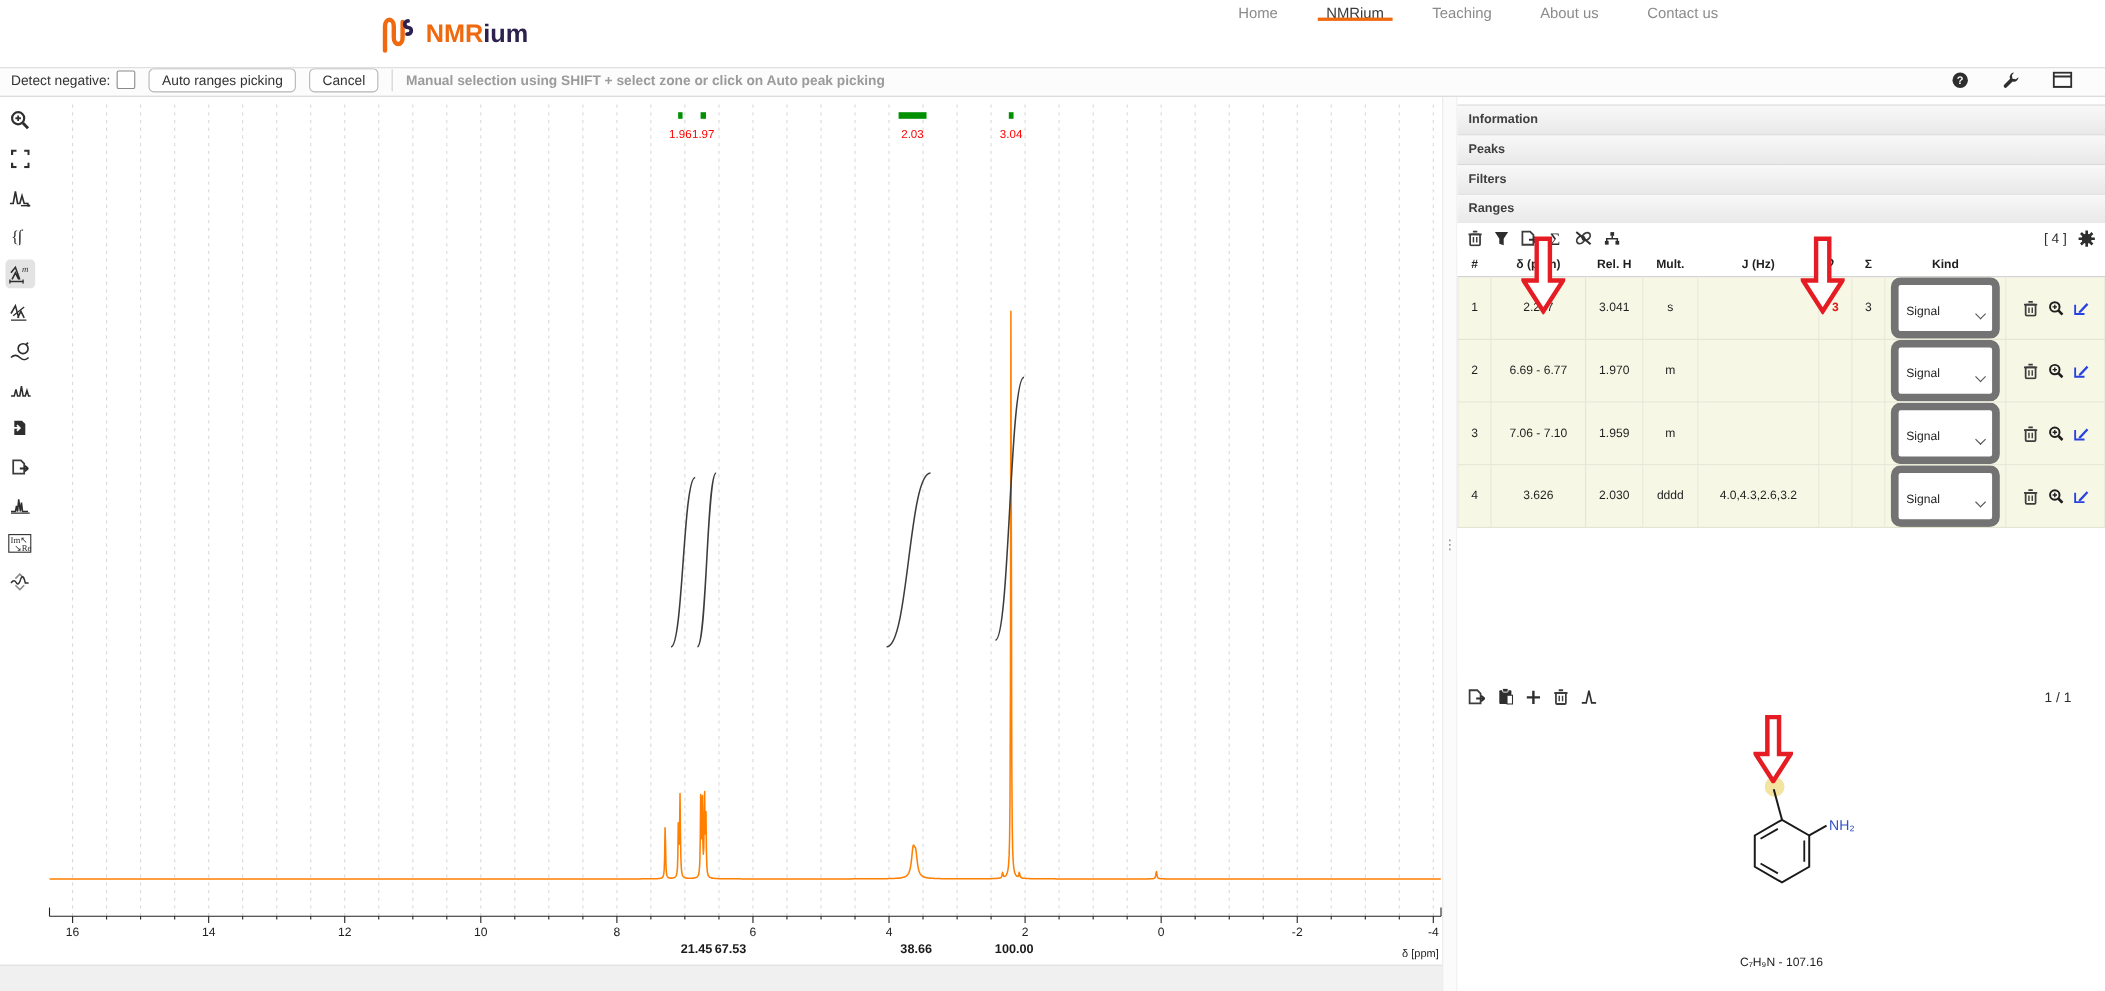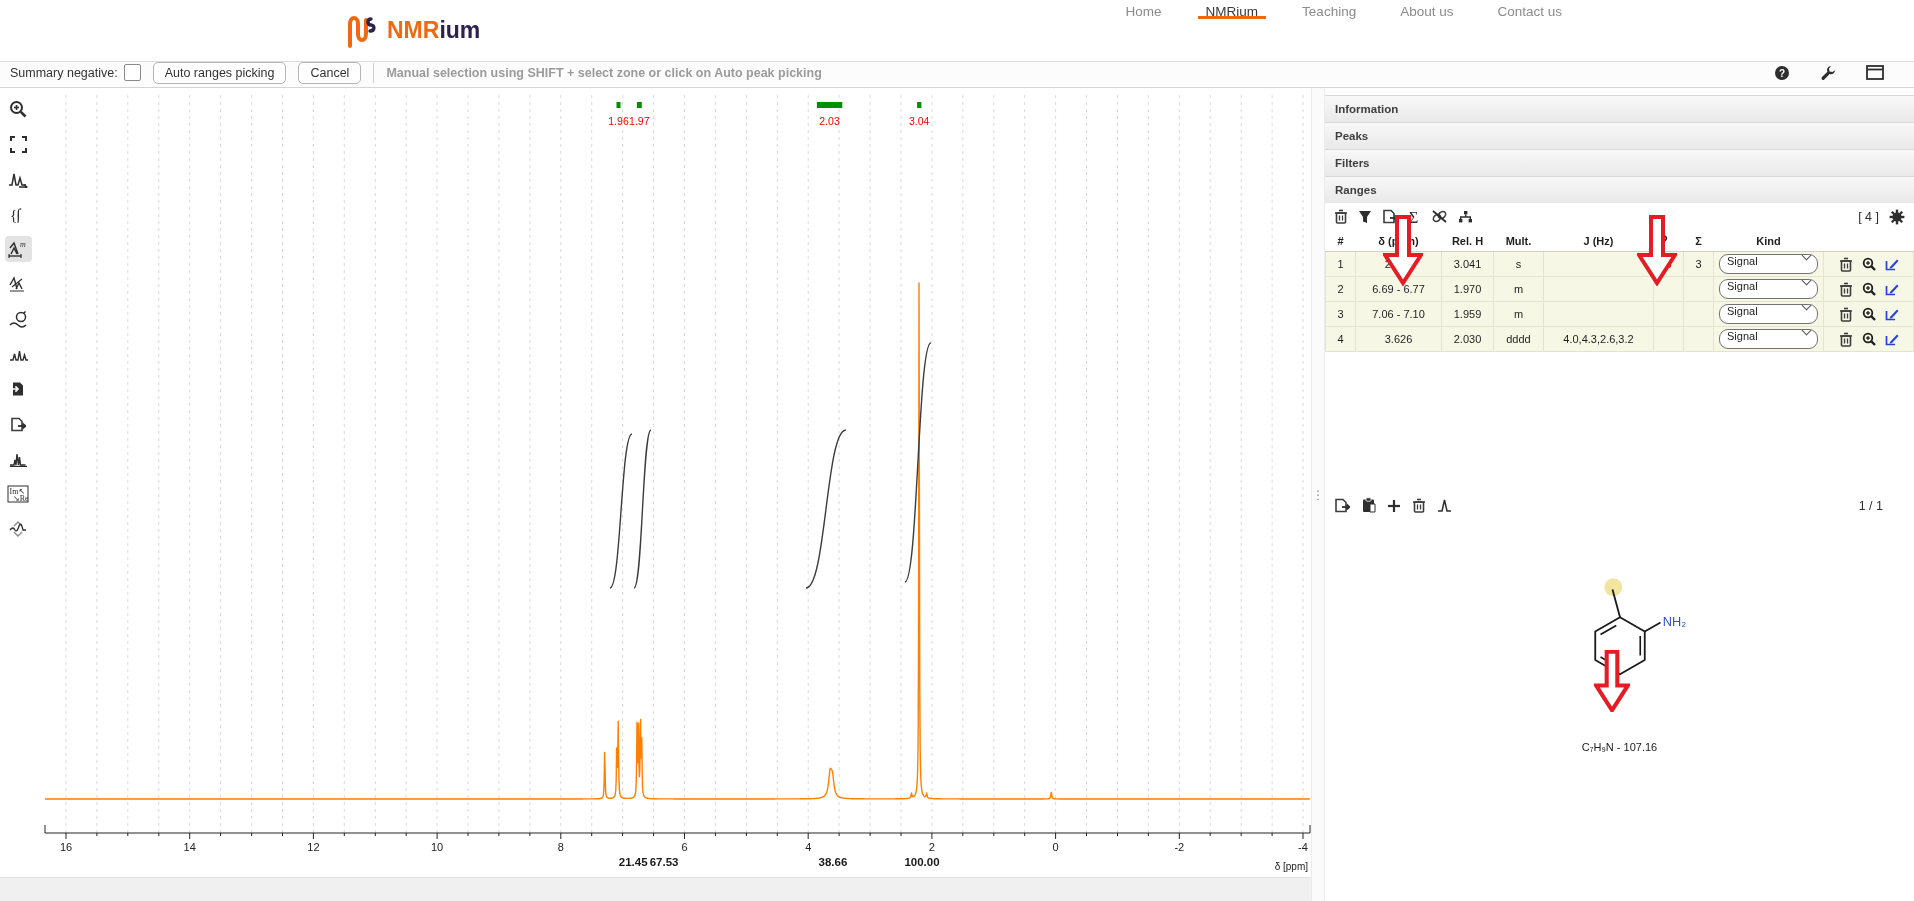--- a/index.html
+++ b/index.html
@@ -42,22 +42,22 @@
   .acc-header{height:27px;background:linear-gradient(#f8f8f8,#e9e9e9);border-top:1px solid #d8d8d8;
               display:flex;align-items:center;padding-left:10px;font-size:11.5px;font-weight:bold;color:#3f3f3f;cursor:pointer;box-sizing:border-box;}
   #topAccordions{margin-top:7px;}
   .ranges-toolbar{height:27px;display:flex;align-items:center;gap:10px;padding:0 9px;background:#fff;}
   .rt-icon{cursor:pointer;display:flex;align-items:center;}
   .rt-count{margin-left:auto;font-size:12.5px;color:#2e2e2e;}
   .ranges-table{width:100%;border-collapse:collapse;font-size:11px;color:#1f1f1f;table-layout:fixed;}
   .ranges-table th{font-weight:bold;height:21px;border-bottom:1px solid #cfcfcf;background:#fff;padding:0;}
   .ranges-table td{background:#f7f7e6;border:1px solid #e4e4d2;height:24px;text-align:center;padding:0;overflow:hidden;}
   .link-val{color:#e01818;font-weight:bold;}
-  .kind-select{display:flex;align-items:flex-start;justify-content:space-between;background:#fff;border:1px solid #737373;
-               border-radius:9px;height:18px;margin:0 5px;padding:0 7px;font-size:11px;color:#222;cursor:pointer;}
+  .kind-select{display:flex;align-items:flex-end;justify-content:space-between;background:#fff;border:7px solid #737373;
+               border-radius:9px;height:18px;margin:0 5px;padding:12px 7px;font-size:11px;color:#222;cursor:pointer;}
   .chev{width:6px;height:6px;border-right:1.4px solid #555;border-bottom:1.4px solid #555;transform:rotate(45deg);margin-top:-3px;}
   .row-actions{display:flex;gap:9px;justify-content:center;align-items:center;}
   .row-actions span{cursor:pointer;display:flex;align-items:center;}
   .panel-spacer{height:133px;background:#fff;}
   .structures-toolbar{height:28px;display:flex;align-items:flex-end;gap:11px;padding:0 9px;}
   .st-pager{margin-left:auto;padding-right:22px;font-size:12.5px;color:#2e2e2e;}
   .structures-body{height:228px;display:flex;align-items:center;justify-content:center;}
   .formula-line{text-align:center;font-size:11px;color:#222;}
   
   .annot-arrow{position:absolute;z-index:9;pointer-events:none;}
@@ -79,21 +79,21 @@
     <nav class="site-nav" id="siteNav">
         <span class="nav-item">Home</span>
         <span class="nav-item active">NMRium</span>
         <span class="nav-item">Teaching</span>
         <span class="nav-item">About us</span>
         <span class="nav-item">Contact us</span>
       </nav>
   </header>
 
   <div class="toolbar-row">
-    <span class="tb-label">Summary negative:</span>
+    <span class="tb-label">Detect negative:</span>
     <span class="tb-checkbox"></span>
     <button class="tb-btn">Auto ranges picking</button>
     <button class="tb-btn">Cancel</button>
     <span class="tb-hint">Manual selection using SHIFT + select zone or click on Auto peak picking</span>
     <span class="tb-right">
       <span class="icon-btn">
         <svg width="16" height="16" viewBox="0 0 16 16">
             <circle cx="8" cy="8" r="7" fill="#2e2e2e"></circle>
             <text x="8" y="11.5" font-size="10" font-weight="bold" fill="#fff" text-anchor="middle" font-family="Liberation Sans,sans-serif">?</text>
           </svg>

